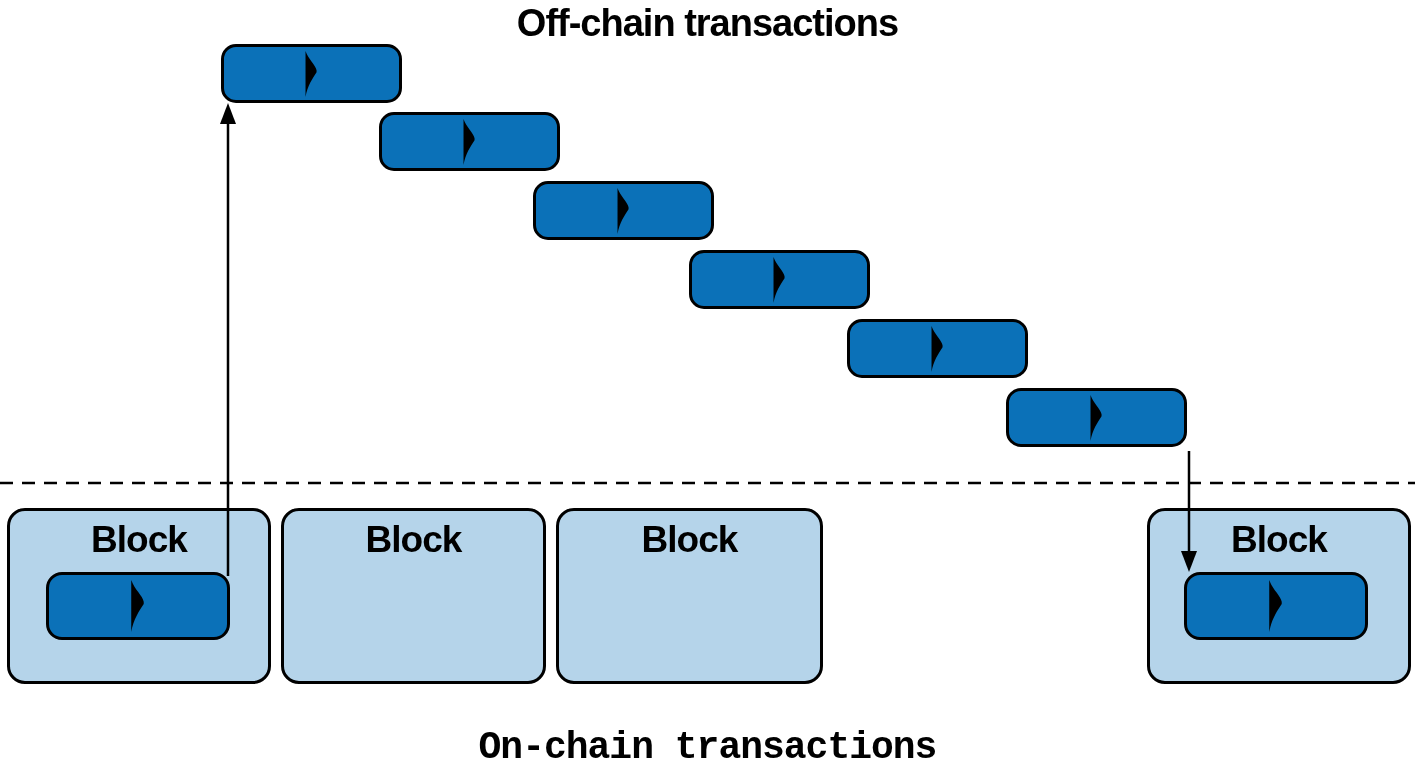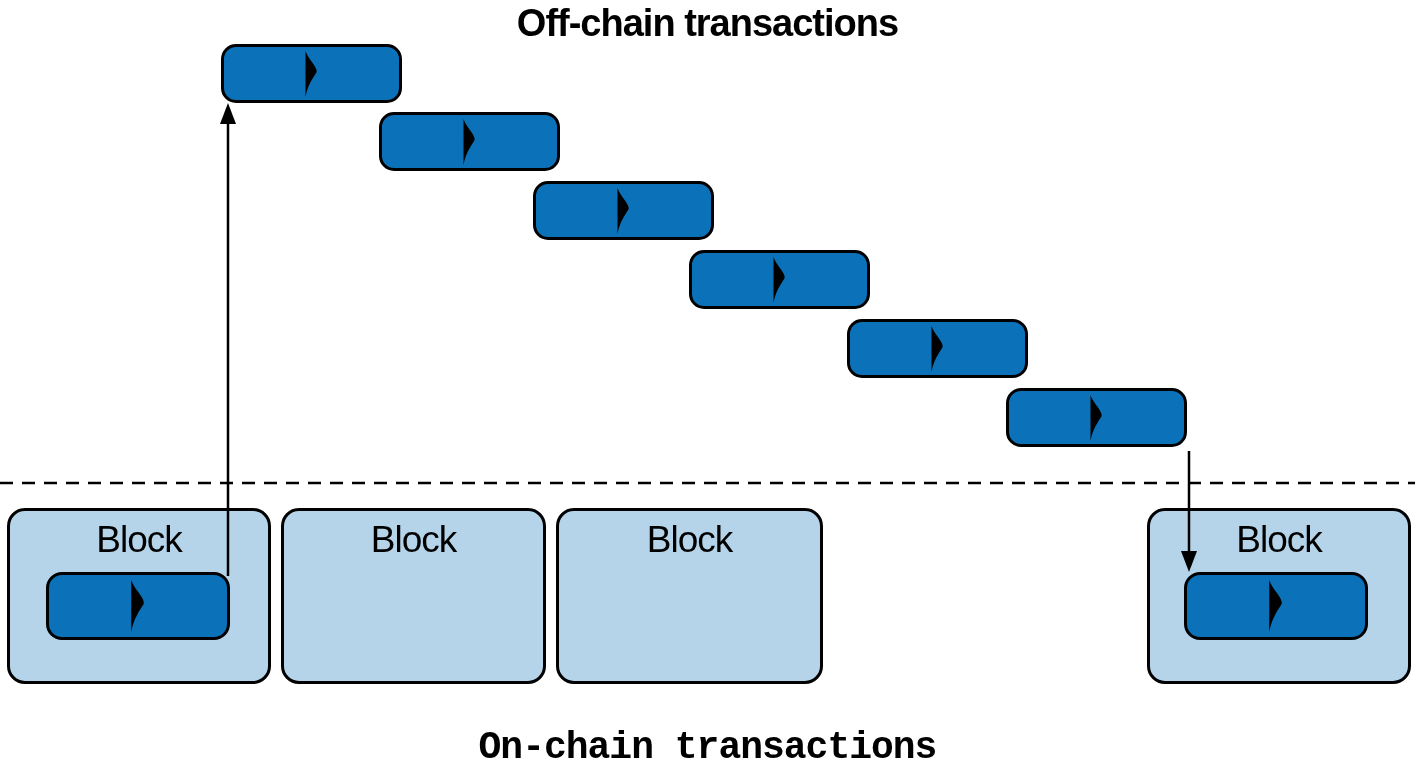--- a/index.html
+++ b/index.html
@@ -55,21 +55,21 @@
     box-sizing: border-box;
   }
   .block1 { left: 7px;    width: 264px; }
   .block2 { left: 281px;  width: 265px; }
   .block3 { left: 556px;  width: 267px; }
   .block4 { left: 1147px; width: 264px; }
   .block-label {
     display: block;
     text-align: center;
     margin-top: 8px;
-    font-weight: normal;
+    font-weight: bold;
     font-size: 37px;
     color: #000000;
     letter-spacing: -1px;
   }
   .btx { width: 184px; height: 68px; border-radius: 16px; }
   .block1 .btx { left: 36px; top: 61px; }
   .block4 .btx { left: 34px; top: 61px; }
 
   
   .overlay {

